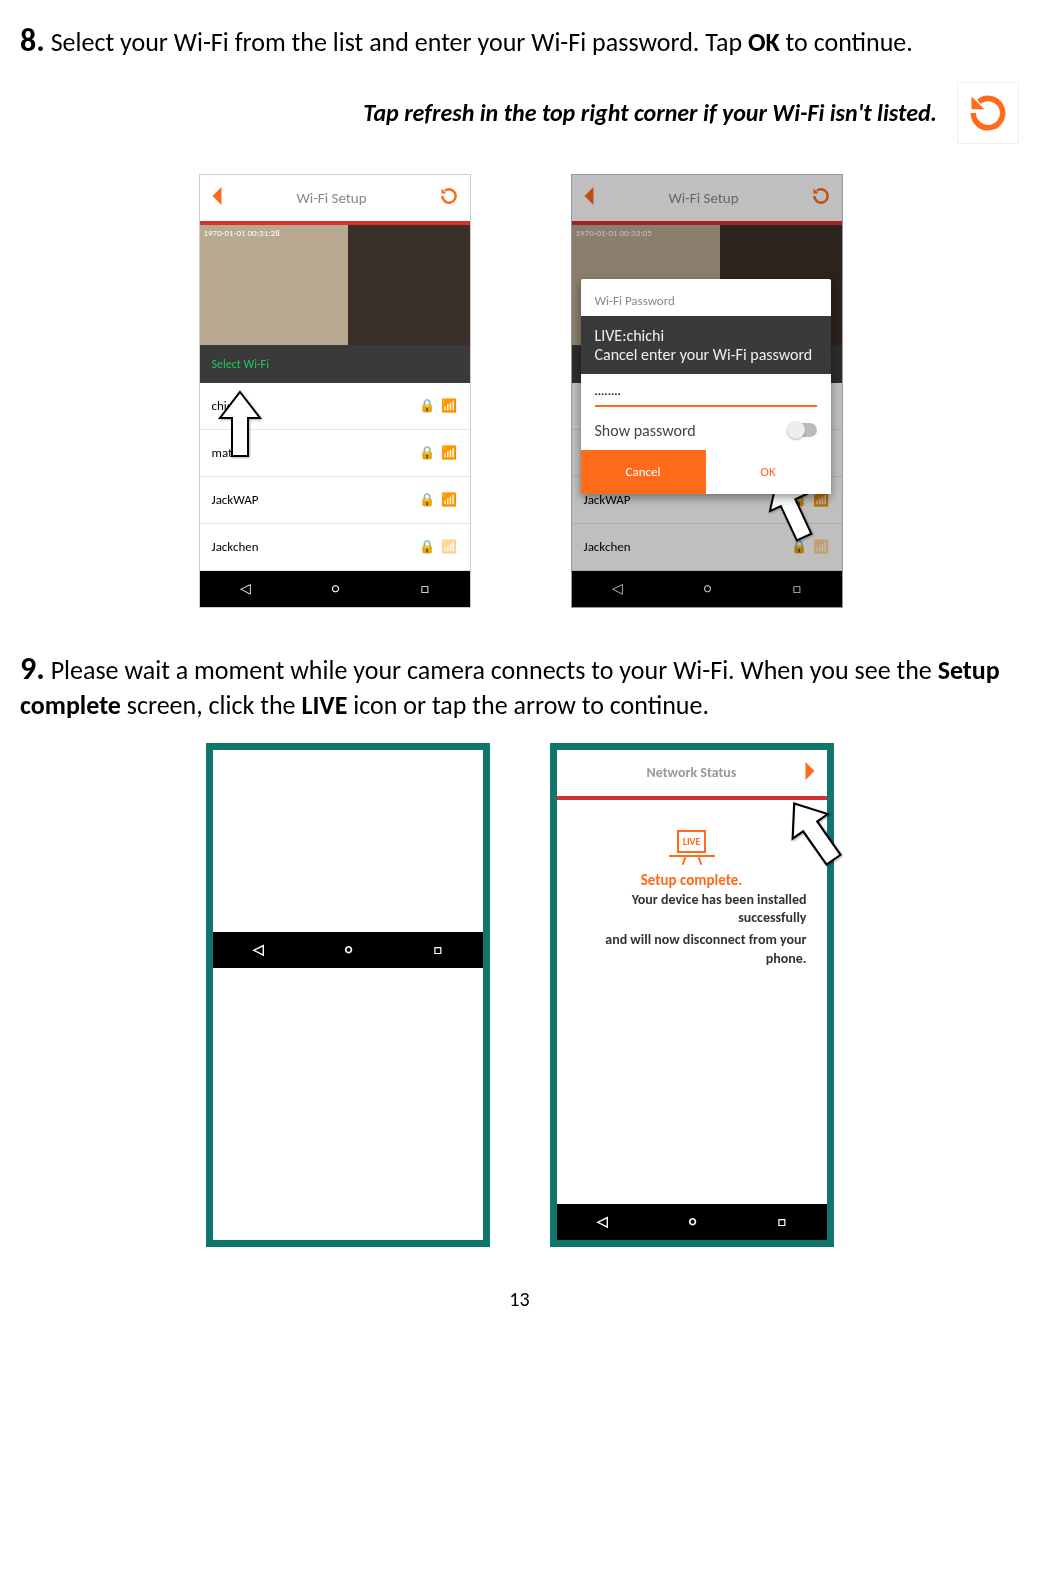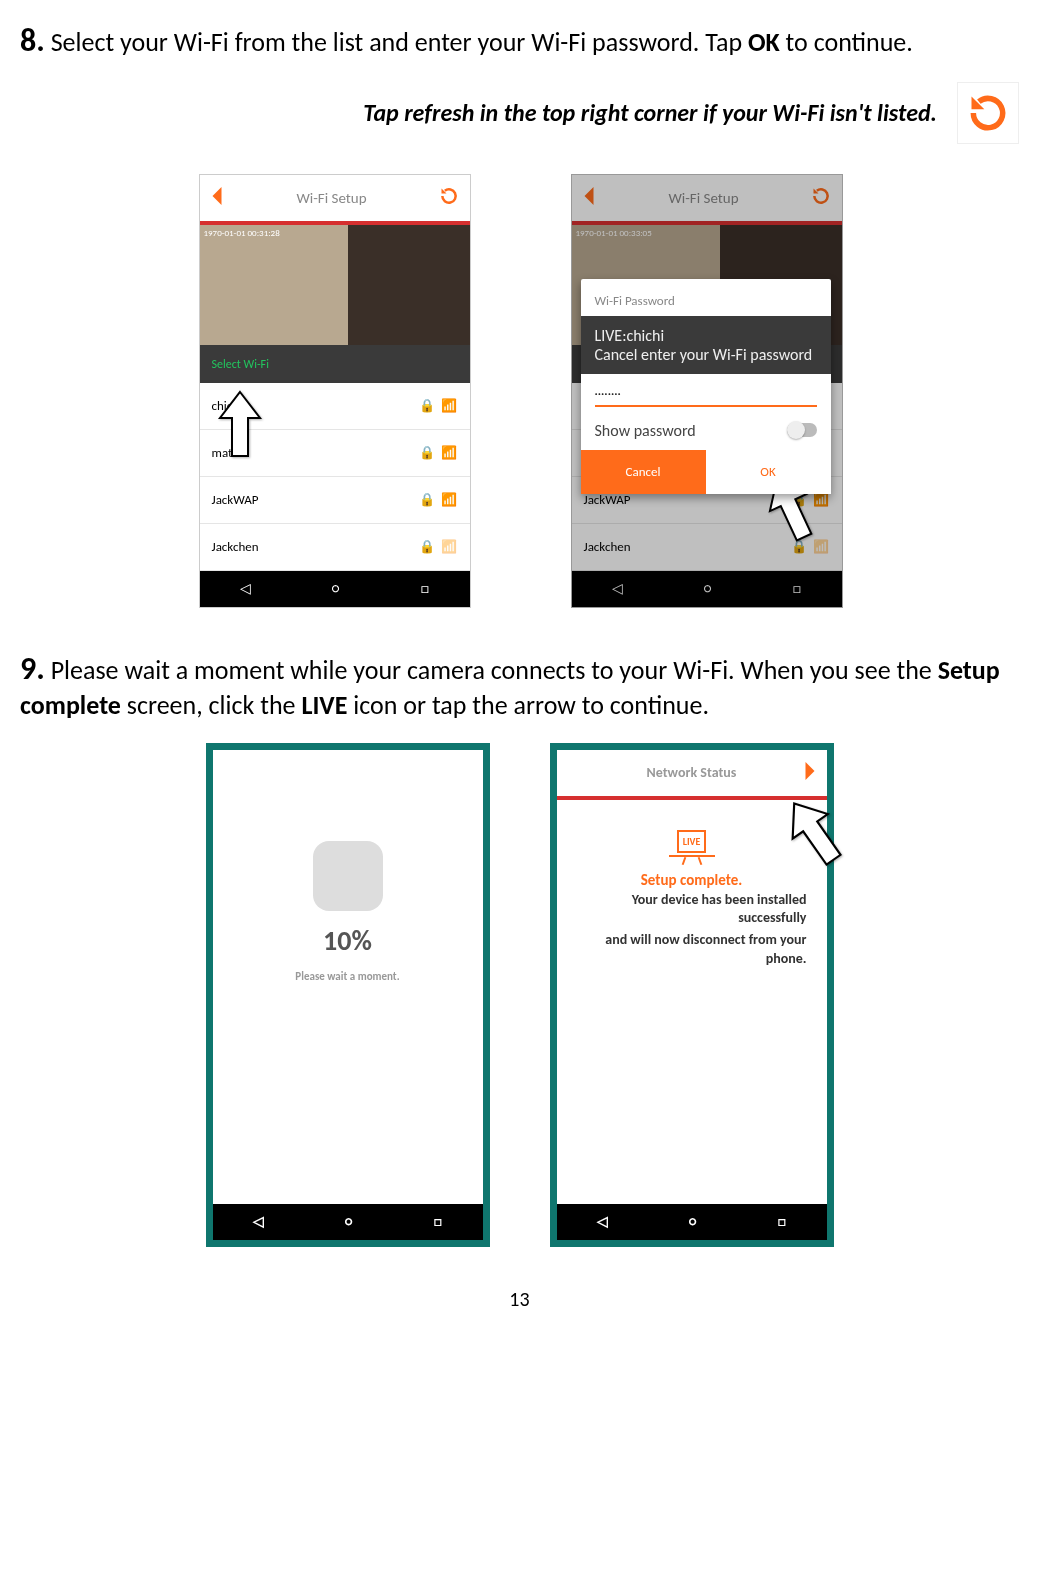--- a/index.html
+++ b/index.html
@@ -459,25 +459,20 @@
 </div>
 
 <div class="step">
   <div class="step-text">
     <span class="num">9.</span><span> Please wait a moment while your camera connects to your Wi-Fi. When you see the </span><b>Setup complete</b><span> screen, click the </span><b>LIVE</b><span> icon or tap the arrow to continue.</span>
   </div>
 
   <div class="screenshots-row" style="gap:60px">
 
     <div class="phone-9">
-      <div class="white-fill">
-        <div class="grey-square"></div>
-        <div class="pct">10%</div>
-        <div class="wait-text">Please wait a moment.</div>
-      </div>
       <div style="flex:0.4"></div>
       <div class="android-nav">
         <span>◁</span>
         <span>○</span>
         <span>□</span>
       </div>
     </div>
 
     <div class="phone-9" style="position:relative">
       <div class="net-header">

